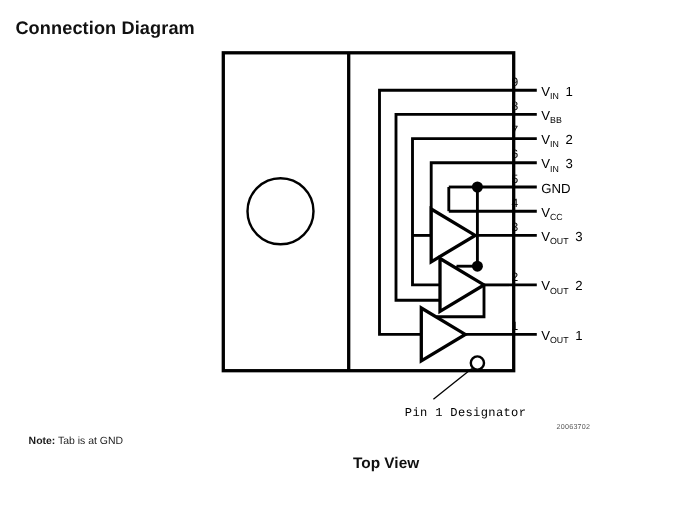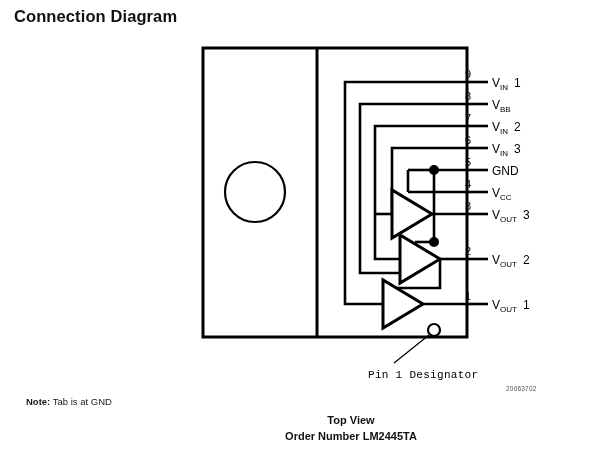--- a/index.html
+++ b/index.html
@@ -11,21 +11,21 @@
     width: 614px;
     height: 465px;
     position: relative;
     font-family: "Liberation Sans", sans-serif;
     color: #000000;
     overflow: hidden;
   }
   #page-title {
     position: absolute;
     left: 14px;
-    top: 7px;
+    top: 17px;
     font-size: 16.5px;
     font-weight: bold;
     letter-spacing: 0.1px;
     color: #111111;
   }
   #note-line {
     position: absolute;
     left: 13px;
     top: 396px;
     font-size: 9.5px;
@@ -43,21 +43,21 @@
     font-size: 6.5px;
     color: #555555;
     letter-spacing: 0.2px;
   }
   #caption-block {
     position: absolute;
     left: 0;
     top: 413px;
     width: 614px;
     text-align: center;
-    font-size: 11px;
+    font-size: 14px;
     font-weight: bold;
     line-height: 15.5px;
     color: #111111;
   }
   #caption-block .cap-line {
     display: block;
     margin-left: 88px;
   }
   #diagram-svg {
     position: absolute;
@@ -207,14 +207,13 @@
 </svg>
 
 <div id="note-line">
   <span class="note-label">Note:</span><span> Tab is at GND</span>
 </div>
 
 <div id="doc-id">20063702</div>
 
 <div id="caption-block">
   <span class="cap-line">Top View</span>
-  <span class="cap-line">Order Number LM2445TA</span>
 </div>
 
 </body></html>

